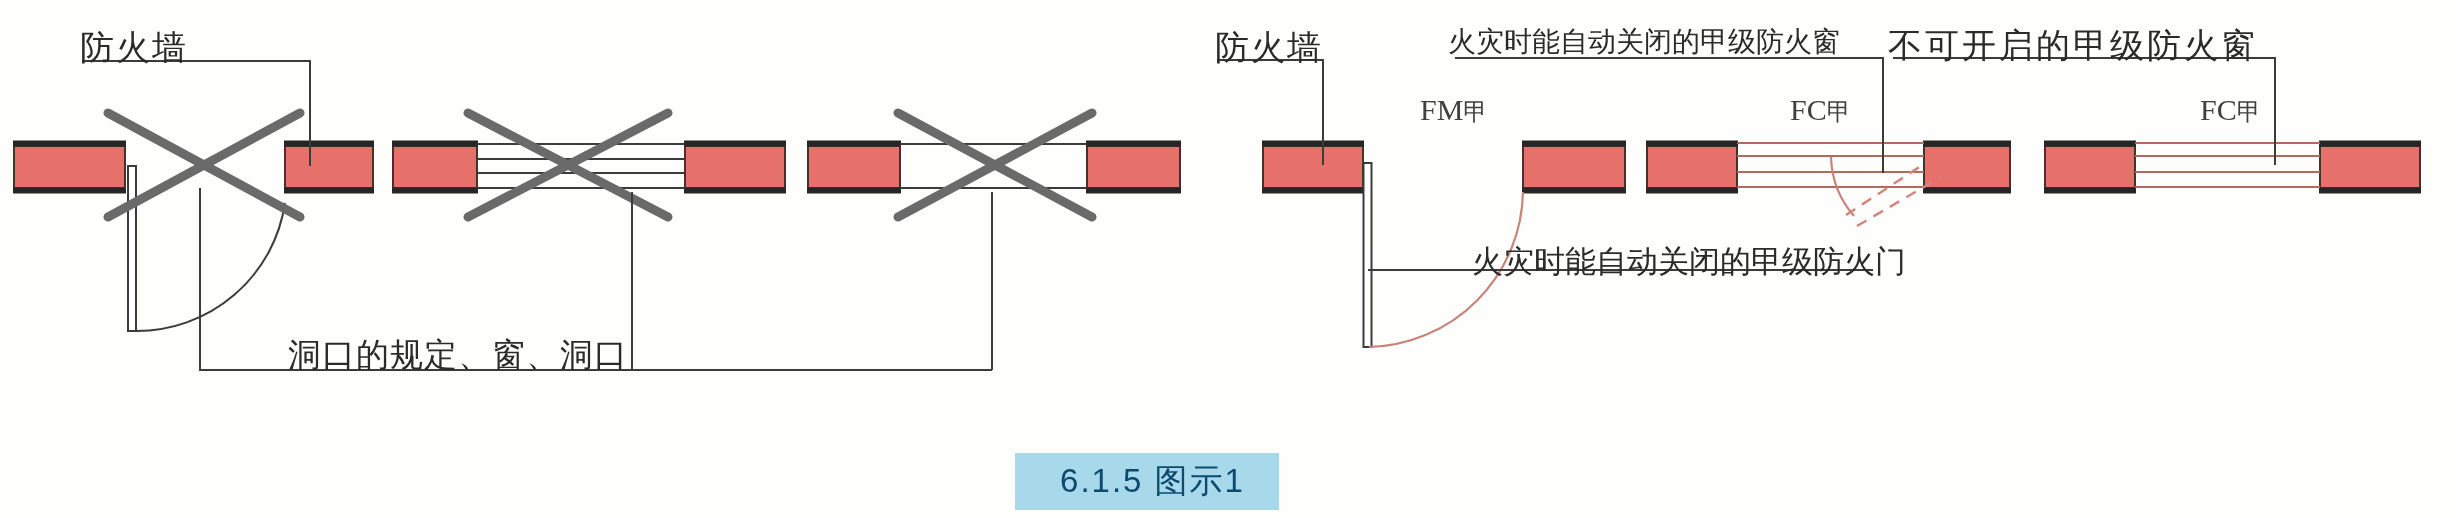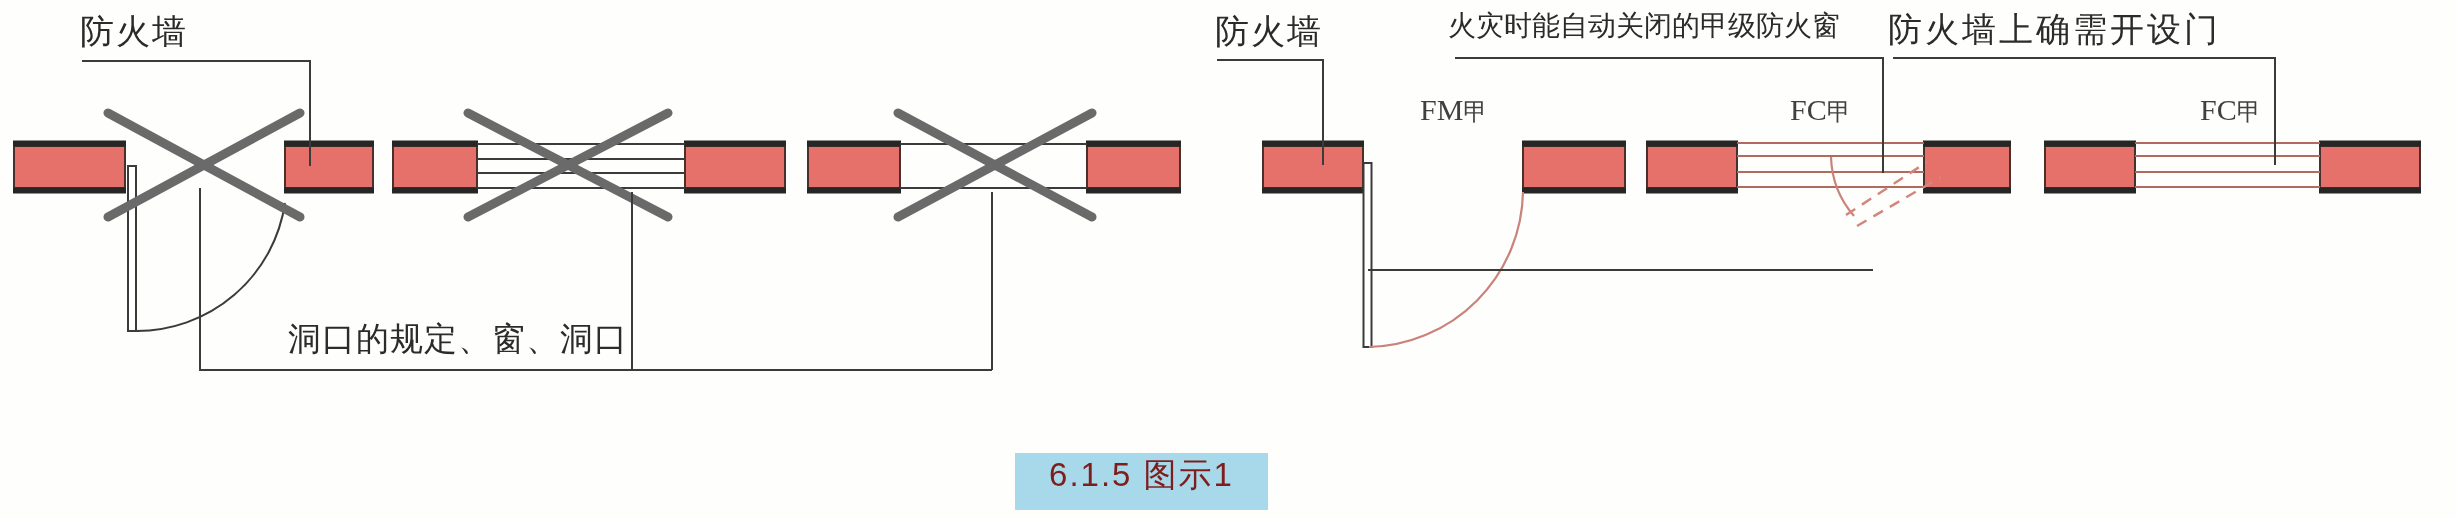--- a/index.html
+++ b/index.html
@@ -19,34 +19,35 @@
   .leaf{fill:#ffffff;stroke:#3b3b3b;stroke-width:2;}
   .rl{stroke:#b26a5e;stroke-width:2;fill:none;}
   .ra{stroke:#c9837a;stroke-width:2.2;fill:none;}
   .rd{stroke:#d4857c;stroke-width:2.5;fill:none;stroke-dasharray:11 8;}
   
   .lbl{
     position:absolute;
     color:#2b2b2b;
     white-space:nowrap;
     line-height:1.15;
+    margin-top:16px;
   }
   .tag{
     position:absolute;
     color:#404040;
     font-family:"Liberation Serif","DejaVu Serif",serif;
     white-space:nowrap;
   }
   .tag .suffix{font-size:24px;}
   .badge{
     position:absolute;
     left:1015px;top:453px;width:253px;height:57px;
     background:#a8d9ea;
-    display:flex;justify-content:center;
-    font-size:33px;color:#7f1d1d;letter-spacing:2px;
+    display:flex;align-items:center;justify-content:center;
+    font-size:33px;color:#0c4a6e;letter-spacing:2px;padding-left:11px;
   }
   .caption{color:#333333;font-weight:600;}
 </style>
 </head>
 <body>
 
 <div class="canvas">
 
   <svg width="2456" height="518" viewBox="0 0 2456 518">
 
@@ -175,33 +176,34 @@
   </svg>
 
   <div class="lbl" style="left:80px;top:12px;font-size:34px;letter-spacing:2px;">防火墙</div>
 
   <div class="lbl" style="left:288px;top:320px;font-size:33px;letter-spacing:1px;">洞口的规定、窗、洞口</div>
 
   <div class="lbl" style="left:1215px;top:12px;font-size:34px;letter-spacing:2px;">防火墙</div>
 
   <div class="lbl" style="left:1448px;top:10px;font-size:28px;">火灾时能自动关闭的甲级防火窗</div>
 
-  <div class="lbl" style="left:1888px;top:10px;font-size:34px;letter-spacing:3px;">防火墙上确需开设门</div>
+  <div class="lbl" style="left:1888px;top:10px;font-size:34px;letter-spacing:3px;">不可开启的甲级防火窗</div>
 
   <div class="tag" style="left:1420px;top:93px;font-size:30px;">
     <span>FM</span><span class="suffix">甲</span>
   </div>
 
   <div class="tag" style="left:1790px;top:93px;font-size:30px;">
     <span>FC</span><span class="suffix">甲</span>
   </div>
 
   <div class="tag" style="left:2200px;top:93px;font-size:30px;">
     <span>FC</span><span class="suffix">甲</span>
   </div>
 
+  <div class="lbl" style="left:1472px;top:228px;font-size:31px;">火灾时能自动关闭的甲级防火门</div>
 
 
   <div class="badge">
     <span>6.1.5 图示1</span>
   </div>
 
 </div>
 
 </body></html>

